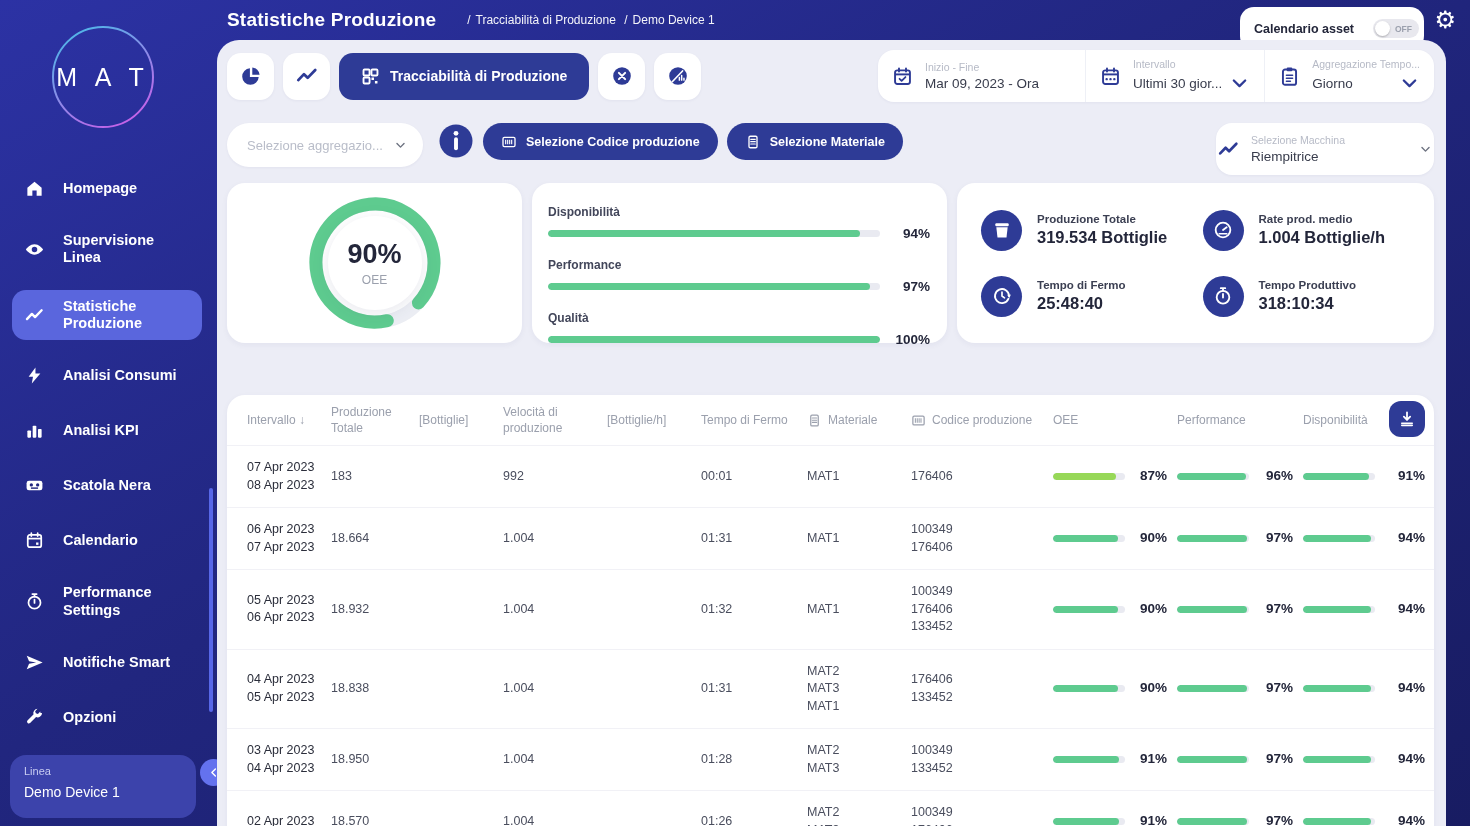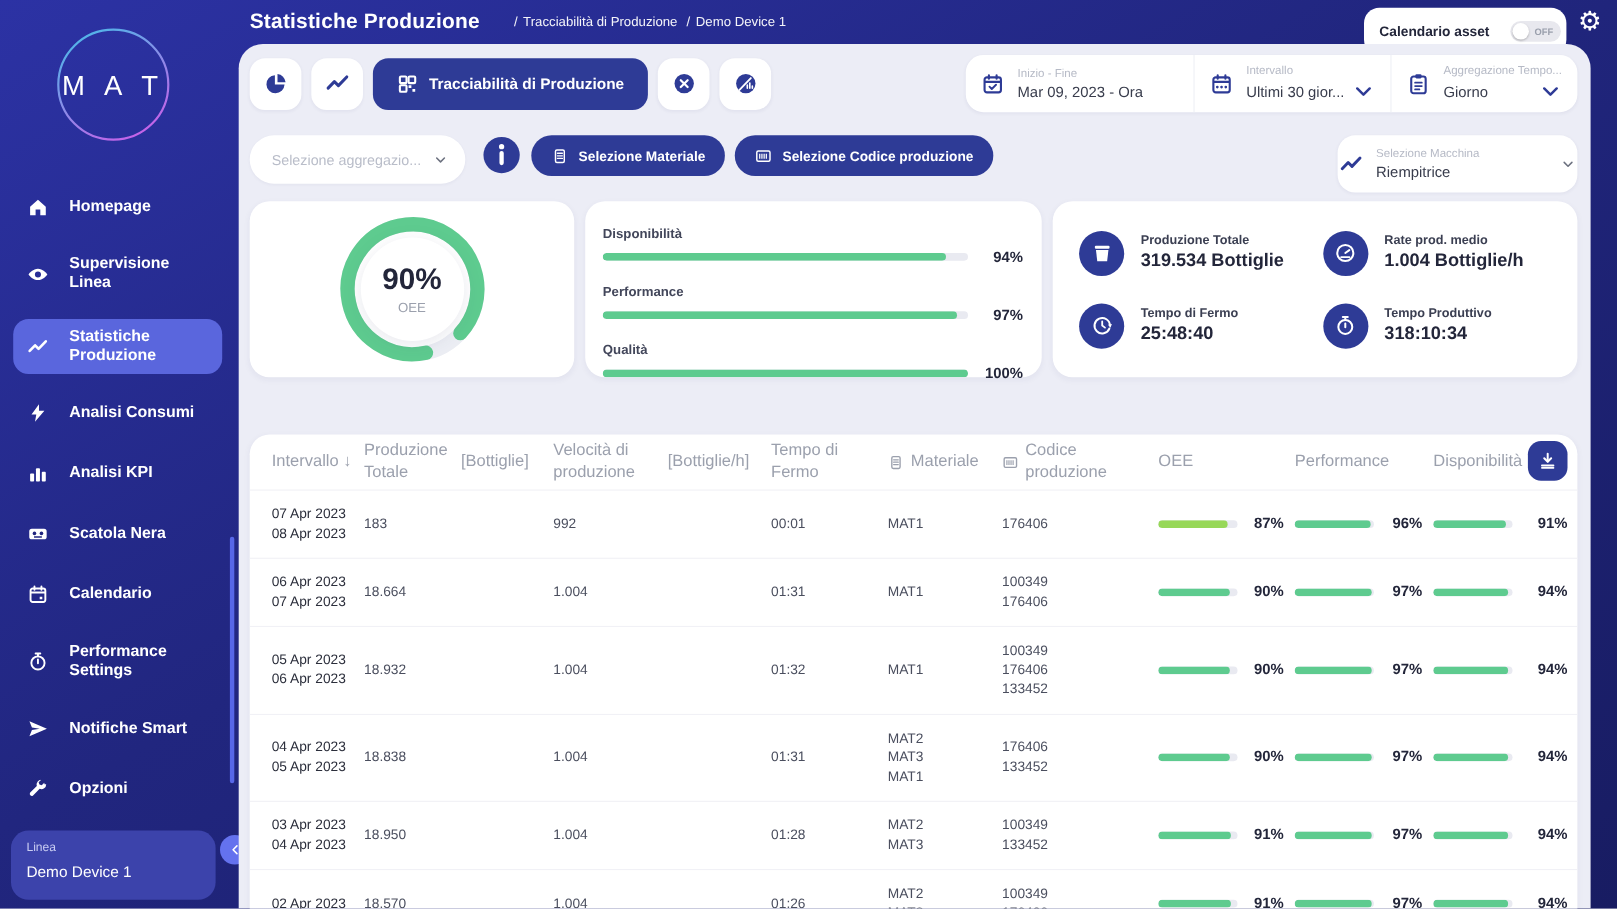--- a/index.html
+++ b/index.html
@@ -95,21 +95,21 @@
   .stat-icon .ic{width:20px;height:20px}
   .stat-label{font-size:11.5px;font-weight:700;color:#3b3f52}
   .stat-value{font-size:16.5px;font-weight:700;color:#23263a;margin-top:3px}
   
   .table-card{position:relative;height:600px;background:#fff;border-radius:18px;box-shadow:0 2px 6px rgba(30,35,90,.05)}
   .dl-btn{position:absolute;top:6px;right:9px;width:36px;height:36px;border-radius:12px;background:#2e3b96;
     color:#fff;display:flex;align-items:center;justify-content:center;cursor:pointer}
   .dl-btn .ic{width:18px;height:18px}
   .t-head,.t-row{display:grid;grid-template-columns:84px 88px 84px 104px 94px 106px 104px 142px 124px 126px 1fr;
     padding:0 20px;align-items:center}
-  .t-head{margin-top:52px;min-height:50px;border-bottom:1px solid #f1f1f6;color:#9ba0ad;font-size:15px}
+  .t-head{margin-top:52px;min-height:50px;border-bottom:1px solid #f1f1f6;color:#9ba0ad;font-size:12px}
   .h-cell{display:flex;align-items:center;gap:6px;line-height:1.35;padding-right:10px}
   .h-cell .ic{width:15px;height:15px;color:#9ba0ad}
   .t-row{border-bottom:1px solid #f1f1f6;padding-top:13px;padding-bottom:13px;font-size:12.5px;color:#4a4e5e}
   .cell{line-height:1.4;padding-right:10px}
   .interval{font-weight:400;color:#2b2e3b;font-size:12.5px}
   .barcell{display:flex;align-items:center}
   .barcell .btrack{flex:none;width:72px}
 </style>
 </head>
 <body>
@@ -420,29 +420,29 @@
         <span class="select-ph">Selezione aggregazio...</span>
         <svg class="ic chev">
             <use href="#i-chevron"></use>
           </svg>
       </div>
       <svg class="ic info-btn">
           <use href="#i-info"></use>
         </svg>
       <div class="pill-btn">
         <svg class="ic">
-            <use href="#i-material"></use>
-          </svg>
-        <span>Selezione Materiale</span>
+            <use href="#i-barcode"></use>
+          </svg>
+        <span>Selezione Codice produzione</span>
       </div>
       <div class="pill-btn">
         <svg class="ic">
-            <use href="#i-barcode"></use>
-          </svg>
-        <span>Selezione Codice produzione</span>
+            <use href="#i-material"></use>
+          </svg>
+        <span>Selezione Materiale</span>
       </div>
       <div class="machine-card">
         <svg class="ic m-ic">
             <use href="#i-trend"></use>
           </svg>
         <div class="grow">
           <div class="f-label">Selezione Macchina</div>
           <div class="f-value">Riempitrice</div>
         </div>
         <svg class="ic chev">

